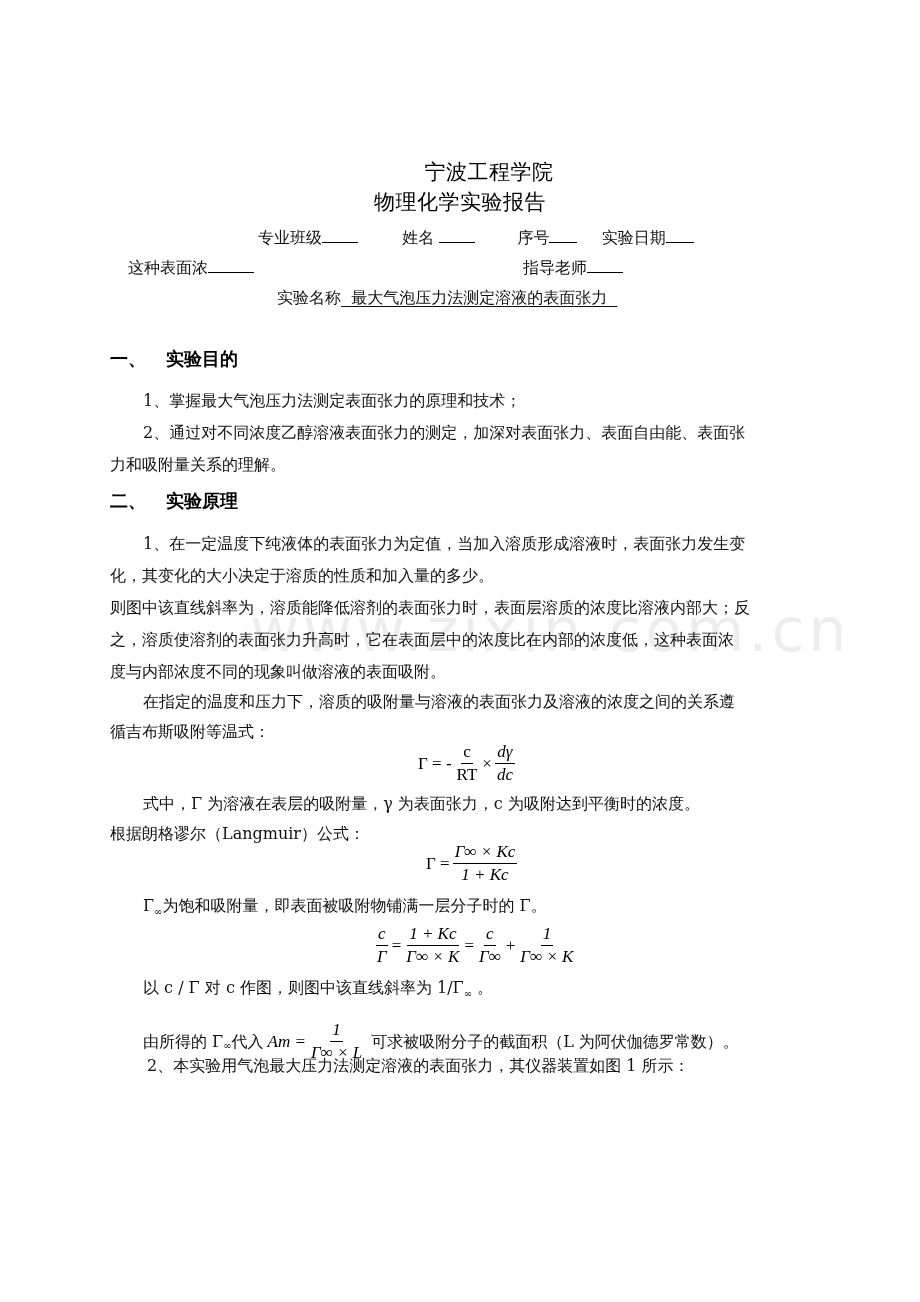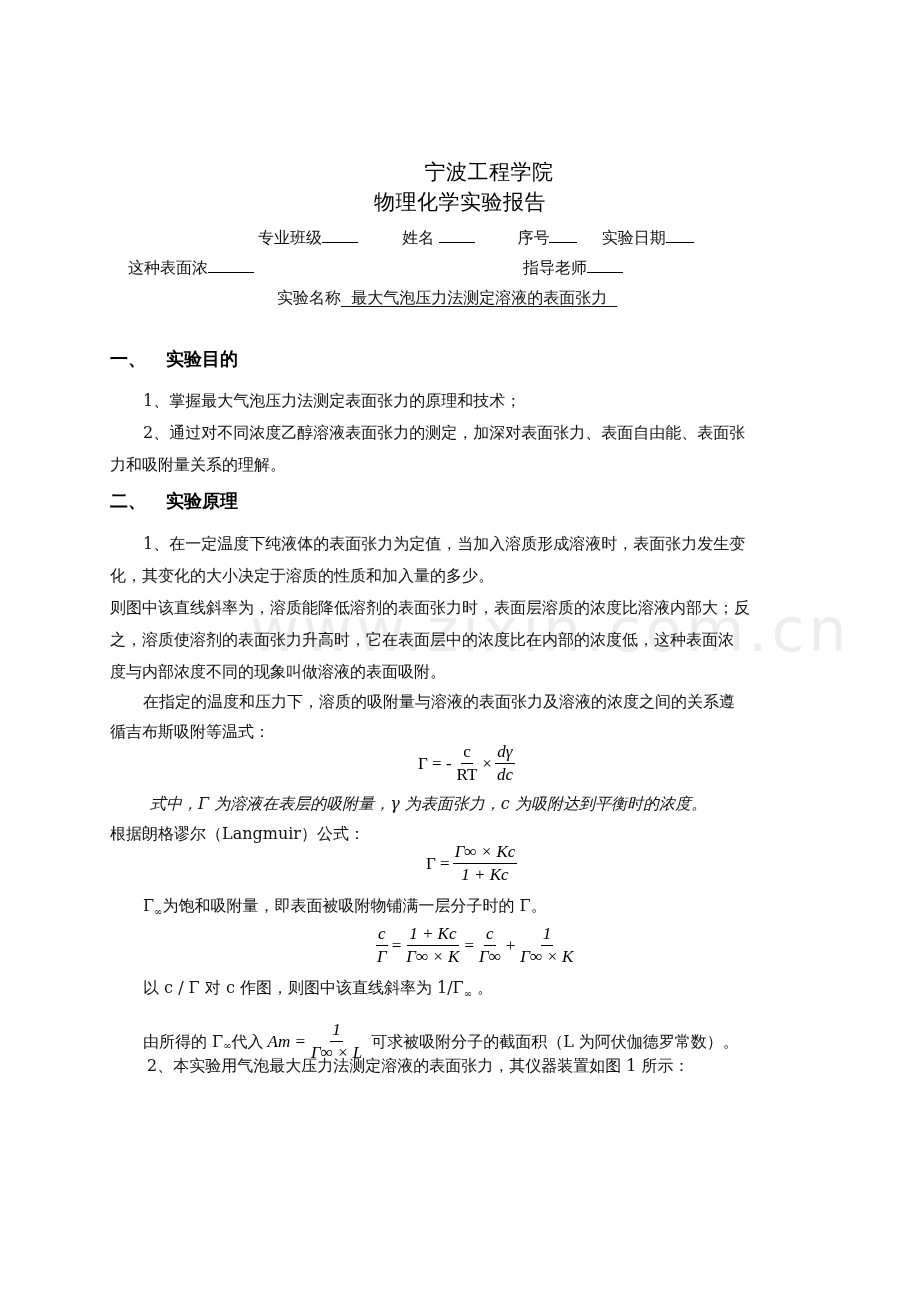--- a/index.html
+++ b/index.html
@@ -103,21 +103,21 @@
         <span class="num">c</span>
         <span class="den">RT</span>
       </span>
     <span>×</span>
     <span class="frac it">
         <span class="num">dγ</span>
         <span class="den">dc</span>
       </span>
   </div>
 
-  <div class="para" style="left:150px; top:788px;font-style:italic;">式中，Γ 为溶液在表层的吸附量，γ 为表面张力，c 为吸附达到平衡时的浓度。</div>
+  <div class="para" style="left:143px; top:788px;">式中，Γ 为溶液在表层的吸附量，γ 为表面张力，c 为吸附达到平衡时的浓度。</div>
   <div class="para" style="left:110px; top:818px;">根据朗格谬尔（Langmuir）公式：</div>
 
   <div class="formula" style="left:426px; top:842px;">
     <span>Γ =</span>
     <span class="frac">
         <span class="num it">Γ∞ × Kc</span>
         <span class="den it">1 + Kc</span>
       </span>
   </div>
 

